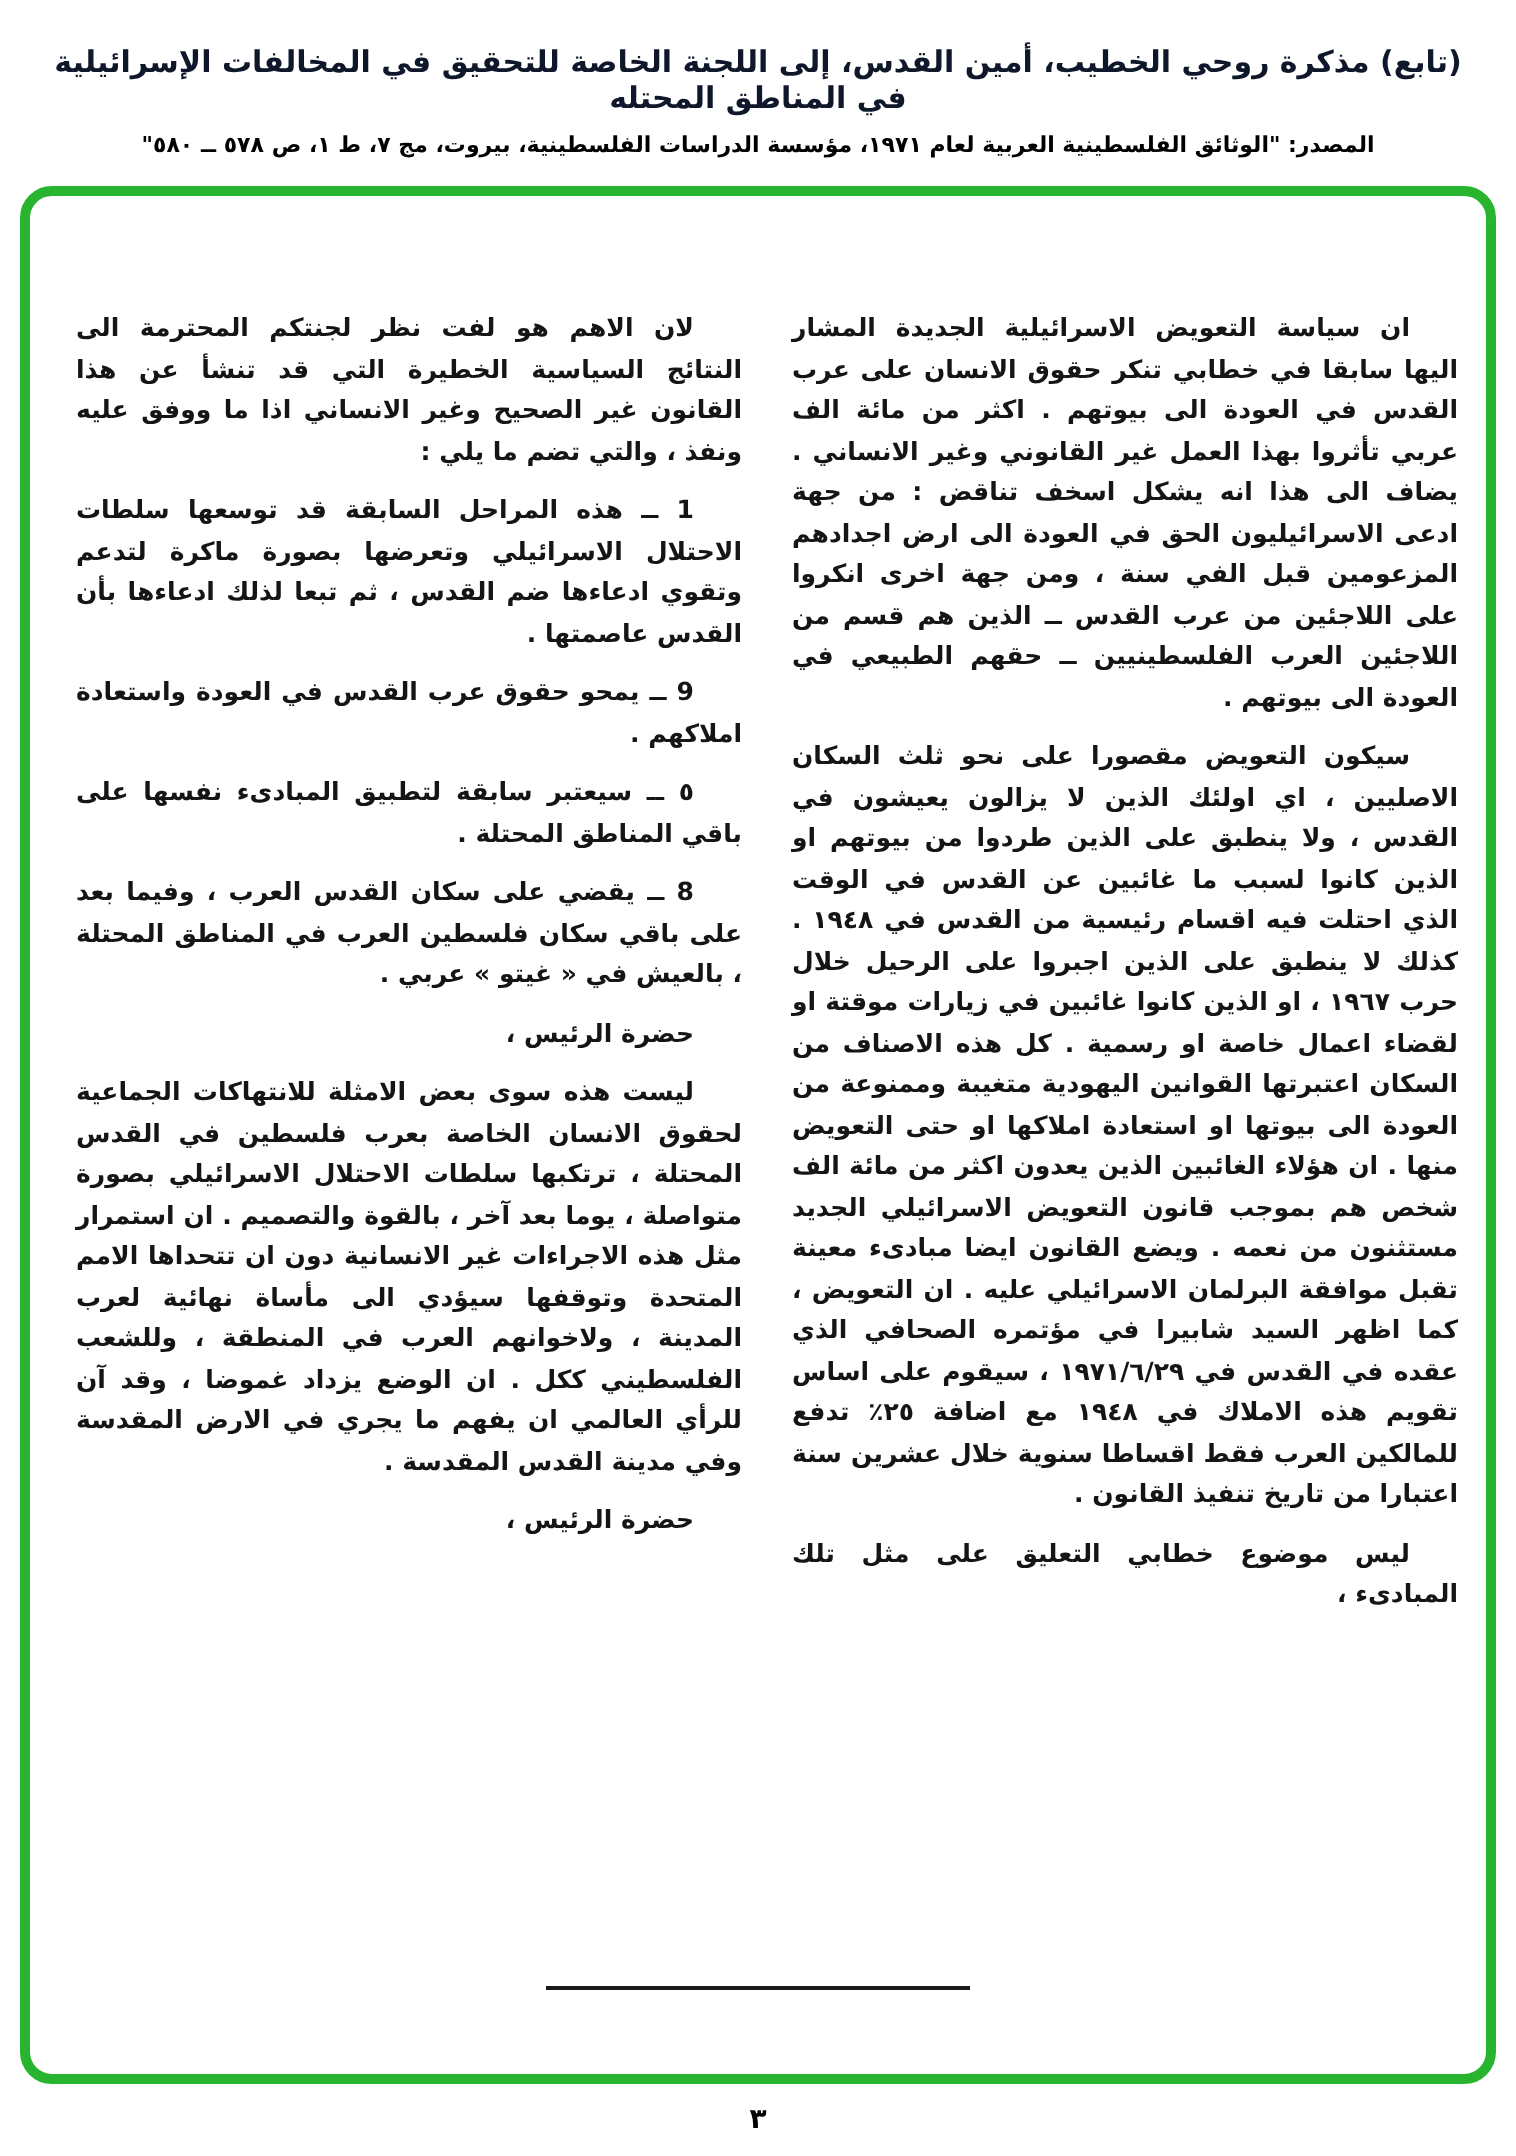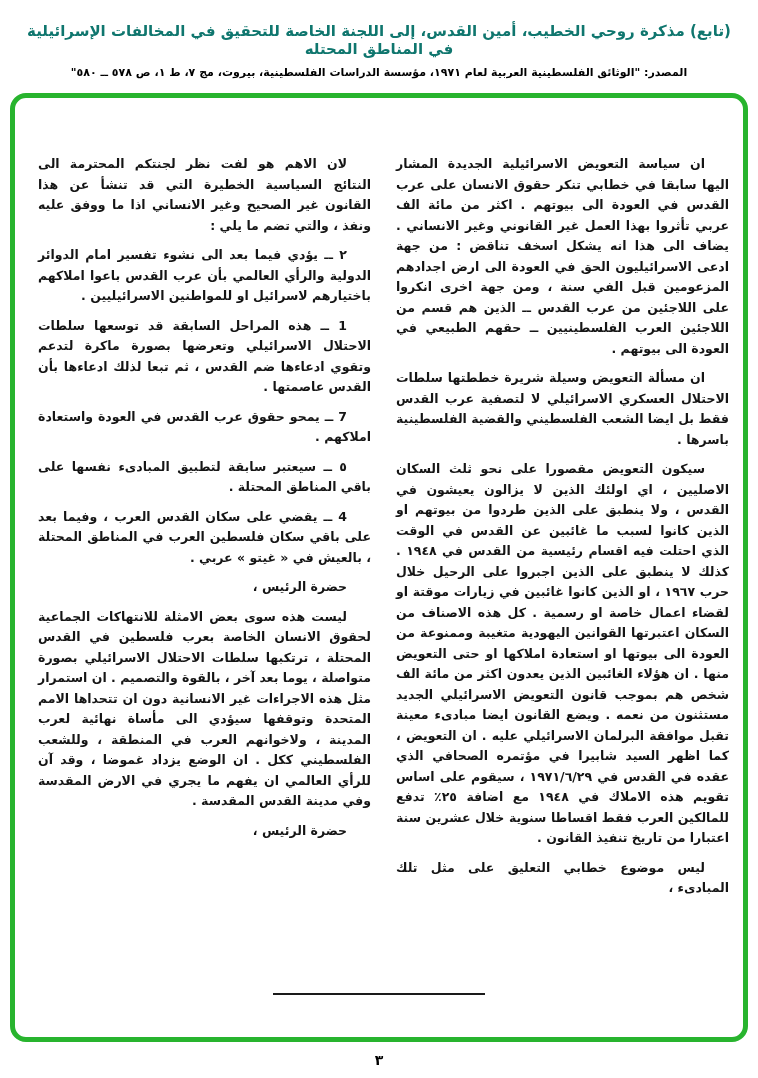--- a/index.html
+++ b/index.html
@@ -1,21 +1,21 @@
 <!DOCTYPE html>
 <html lang="ar" dir="rtl"><head>
 <meta charset="utf-8">
 <style>
   html,body { margin:0; padding:0; background:#ffffff; }
   .page {
     position:relative; width:758px; height:1078px; background:#ffffff;
     font-family:"DejaVu Sans", sans-serif; direction:rtl; overflow:hidden; color:#111;
   }
   .header { position:absolute; top:22px; left:0; right:0; text-align:center; }
-  .title  { font-size:15px; font-weight:bold; color:#0f766e; padding:0 14px; }
+  .title  { font-size:15px; font-weight:bold; color:#0f172a; padding:0 14px; }
   .source { font-size:11px; font-weight:bold; color:#000; margin-top:8px; }
   .frame {
     position:absolute; left:10px; top:93px; width:738px; height:949px;
     box-sizing:border-box; border:5px solid #28b42e; border-radius:16px; background:#fff;
   }
   .columns { display:flex; gap:18px; padding:56px 14px 0 16px; }
   .col {
     width:340px; font-size:12.5px; font-weight:bold; line-height:20.5px;
     text-align:justify; text-justify:inter-word; color:#151515;
   }
@@ -37,32 +37,30 @@
   <div class="header">
     <div class="title">(تابع) مذكرة روحي الخطيب، أمين القدس، إلى اللجنة الخاصة للتحقيق في المخالفات الإسرائيلية في المناطق المحتله</div>
     <div class="source">المصدر: "الوثائق الفلسطينية العربية لعام ١٩٧١، مؤسسة الدراسات الفلسطينية، بيروت، مج ٧، ط ١، ص ٥٧٨ ــ ٥٨٠"</div>
   </div>
 
   <div class="frame" style="border-color: rgb(40, 180, 46);">
     <div class="columns">
 
       <div class="col">
         <p>ان سياسة التعويض الاسرائيلية الجديدة المشار اليها سابقا في خطابي تنكر حقوق الانسان على عرب القدس في العودة الى بيوتهم . اكثر من مائة الف عربي تأثروا بهذا العمل غير القانوني وغير الانساني . يضاف الى هذا انه يشكل اسخف تناقض : من جهة ادعى الاسرائيليون الحق في العودة الى ارض اجدادهم المزعومين قبل الفي سنة ، ومن جهة اخرى انكروا على اللاجئين من عرب القدس ــ الذين هم قسم من اللاجئين العرب الفلسطينيين ــ حقهم الطبيعي في العودة الى بيوتهم .</p>
-        <p>ان مسألة التعويض وسيلة شريرة خططتها سلطات الاحتلال العسكري الاسرائيلي لا لتصفية عرب القدس فقط بل ايضا الشعب الفلسطيني والقضية الفلسطينية باسرها .</p>
         <p>سيكون التعويض مقصورا على نحو ثلث السكان الاصليين ، اي اولئك الذين لا يزالون يعيشون في القدس ، ولا ينطبق على الذين طردوا من بيوتهم او الذين كانوا لسبب ما غائبين عن القدس في الوقت الذي احتلت فيه اقسام رئيسية من القدس في ١٩٤٨ . كذلك لا ينطبق على الذين اجبروا على الرحيل خلال حرب ١٩٦٧ ، او الذين كانوا غائبين في زيارات موقتة او لقضاء اعمال خاصة او رسمية . كل هذه الاصناف من السكان اعتبرتها القوانين اليهودية متغيبة وممنوعة من العودة الى بيوتها او استعادة املاكها او حتى التعويض منها . ان هؤلاء الغائبين الذين يعدون اكثر من مائة الف شخص هم بموجب قانون التعويض الاسرائيلي الجديد مستثنون من نعمه . ويضع القانون ايضا مبادىء معينة تقبل موافقة البرلمان الاسرائيلي عليه . ان التعويض ، كما اظهر السيد شابيرا في مؤتمره الصحافي الذي عقده في القدس في ١٩٧١/٦/٢٩ ، سيقوم على اساس تقويم هذه الاملاك في ١٩٤٨ مع اضافة ٢٥٪ تدفع للمالكين العرب فقط اقساطا سنوية خلال عشرين سنة اعتبارا من تاريخ تنفيذ القانون .</p>
         <p>ليس موضوع خطابي التعليق على مثل تلك المبادىء ،</p>
       </div>
 
       <div class="col">
         <p>لان الاهم هو لفت نظر لجنتكم المحترمة الى النتائج السياسية الخطيرة التي قد تنشأ عن هذا القانون غير الصحيح وغير الانساني اذا ما ووفق عليه ونفذ ، والتي تضم ما يلي :</p>
-        <p>٢ ــ يؤدي فيما بعد الى نشوء تفسير امام الدوائر الدولية والرأي العالمي بأن عرب القدس باعوا املاكهم باختيارهم لاسرائيل او للمواطنين الاسرائيليين .</p>
         <p>1 ــ هذه المراحل السابقة قد توسعها سلطات الاحتلال الاسرائيلي وتعرضها بصورة ماكرة لتدعم وتقوي ادعاءها ضم القدس ، ثم تبعا لذلك ادعاءها بأن القدس عاصمتها .</p>
-        <p>7 ــ يمحو حقوق عرب القدس في العودة واستعادة املاكهم .</p>
+        <p>9 ــ يمحو حقوق عرب القدس في العودة واستعادة املاكهم .</p>
         <p>٥ ــ سيعتبر سابقة لتطبيق المبادىء نفسها على باقي المناطق المحتلة .</p>
-        <p>4 ــ يقضي على سكان القدس العرب ، وفيما بعد على باقي سكان فلسطين العرب في المناطق المحتلة ، بالعيش في « غيتو » عربي .</p>
+        <p>8 ــ يقضي على سكان القدس العرب ، وفيما بعد على باقي سكان فلسطين العرب في المناطق المحتلة ، بالعيش في « غيتو » عربي .</p>
         <p>حضرة الرئيس ،</p>
         <p>ليست هذه سوى بعض الامثلة للانتهاكات الجماعية لحقوق الانسان الخاصة بعرب فلسطين في القدس المحتلة ، ترتكبها سلطات الاحتلال الاسرائيلي بصورة متواصلة ، يوما بعد آخر ، بالقوة والتصميم . ان استمرار مثل هذه الاجراءات غير الانسانية دون ان تتحداها الامم المتحدة وتوقفها سيؤدي الى مأساة نهائية لعرب المدينة ، ولاخوانهم العرب في المنطقة ، وللشعب الفلسطيني ككل . ان الوضع يزداد غموضا ، وقد آن للرأي العالمي ان يفهم ما يجري في الارض المقدسة وفي مدينة القدس المقدسة .</p>
         <p>حضرة الرئيس ،</p>
       </div>
 
     </div>
     <div class="divider"></div>
   </div>
 
   <div class="pagenum">٣</div>

